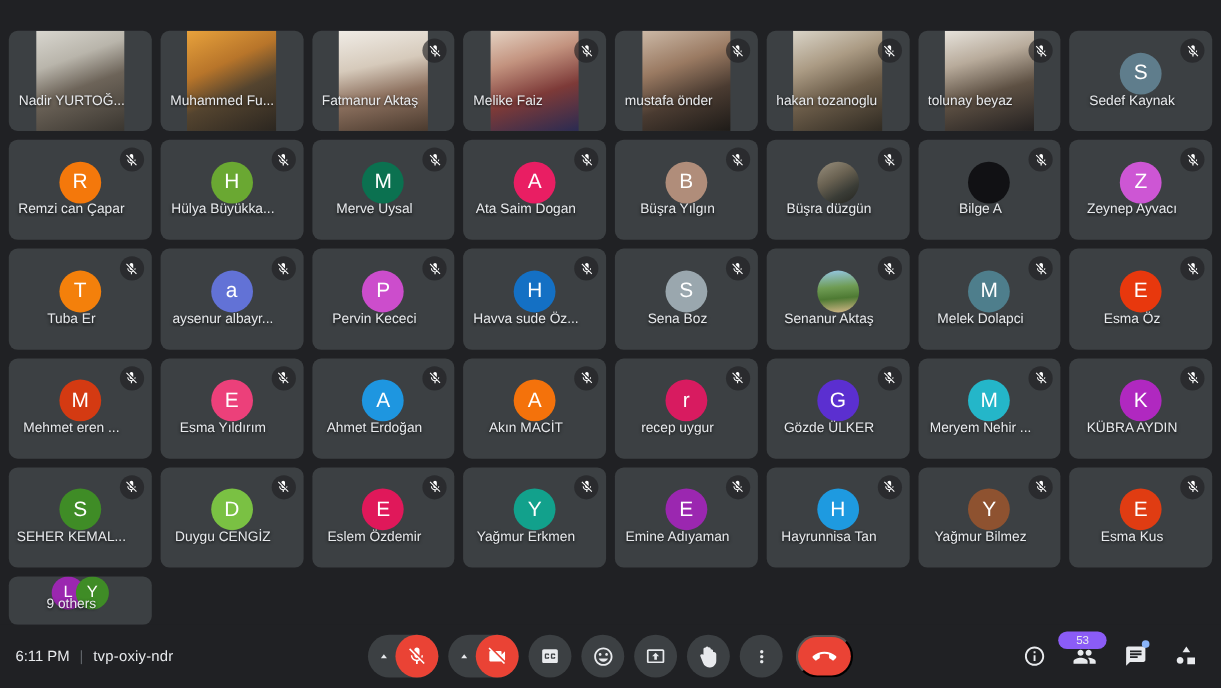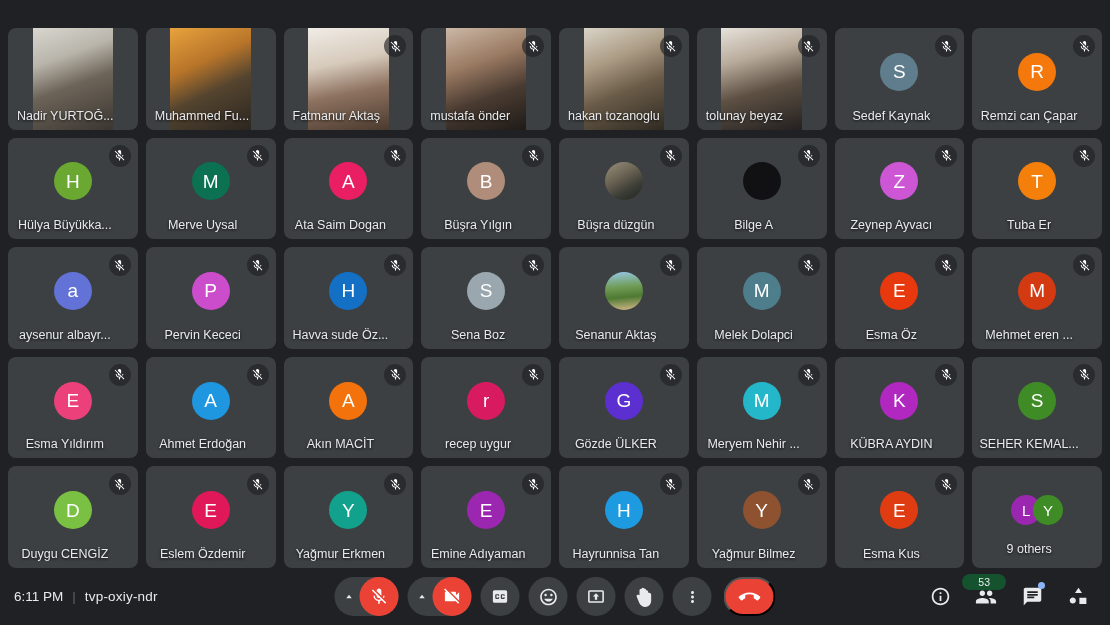--- a/index.html
+++ b/index.html
@@ -58,21 +58,21 @@
   }
   .avatar.img { background-size: cover; background-position: center; }
 
   
   .dual { display: flex; align-items: center; justify-content: center; margin-bottom: 14px; }
   .dual .avatar { margin-bottom: 0; width: 30px; height: 30px; font-size: 15px; }
   .dual .avatar:nth-child(2) { margin-left: -8px; }
 
   .namelabel {
     position: absolute;
-    left: 9px; bottom: 7px;
+    left: 9px; bottom: 21px;
     font-size: 12.5px;
     color: #e8eaed;
     text-shadow: 0 1px 3px rgba(0,0,0,0.85);
     max-width: calc(100% - 16px);
     white-space: nowrap;
     overflow: hidden;
     text-overflow: ellipsis;
     z-index: 3;
   }
   .namelabel.center { left: 0; right: 0; text-align: center; }
@@ -148,21 +148,21 @@
   }
   .ricon {
     position: relative; width: 36px; height: 36px;
     display: flex; align-items: center; justify-content: center;
     border-radius: 50%; cursor: pointer;
   }
   .ricon svg { fill: #e8eaed; }
   .badge {
     position: absolute; top: -5px; right: -2px;
     min-width: 20px; height: 16px; padding: 0 16px;
-    background: #14532d; color: #e8eaed;
+    background: #8b5cf6; color: #e8eaed;
     border-radius: 8px; font-size: 10.5px;
     display: flex; align-items: center; justify-content: center;
   }
   .bluedot {
     position: absolute; top: 3px; right: 5px;
     width: 7px; height: 7px; border-radius: 50%; background: #8ab4f8;
   }
 </style>
 </head>
 <body>
@@ -180,20 +180,31 @@
         <div class="videofill">
           <div class="photo" style="background: linear-gradient(155deg, rgb(232, 162, 60) 0%, rgb(184, 117, 42) 35%, rgb(84, 68, 47) 60%, rgb(43, 38, 32) 100%);"></div>
         </div>
         <div class="namelabel">Muhammed Fu...</div>
       </div>
       <div class="tile">
         <div class="videofill">
           <div class="photo" style="background: linear-gradient(168deg, rgb(240, 236, 230) 0%, rgb(214, 202, 187) 35%, rgb(142, 114, 96) 62%, rgb(74, 58, 46) 100%);"></div>
         </div>
         <div class="namelabel">Fatmanur Aktaş</div>
+        <div class="mic">
+          <svg viewBox="0 0 24 24">
+            <path d="M19 11h-1.7c0 .74-.16 1.43-.43 2.05l1.23 1.23c.56-.98.9-2.09.9-3.28zm-4.02.17c0-.06.02-.11.02-.17V5c0-1.66-1.34-3-3-3S9 3.34 9 5v.18l5.98 5.99zM4.27 3L3 4.27l6.01 6.01V11c0 1.66 1.33 3 2.99 3 .22 0 .44-.03.65-.08l1.66 1.66c-.71.33-1.5.52-2.31.52-2.76 0-5.3-2.1-5.3-5.1H5c0 3.41 2.72 6.23 6 6.72V21h2v-3.28c.91-.13 1.77-.45 2.54-.9L19.73 21 21 19.73 4.27 3z"></path>
+          </svg>
+        </div>
+      </div>
+      <div class="tile">
+        <div class="videofill">
+          <div class="photo" style="background: linear-gradient(162deg, rgb(228, 210, 194) 0%, rgb(195, 147, 127) 30%, rgb(125, 58, 56) 62%, rgb(42, 43, 82) 100%);"></div>
+        </div>
+        <div class="namelabel">Melike Faiz</div>
         <div class="mic">
           <svg viewBox="0 0 24 24">
             <path d="M19 11h-1.7c0 .74-.16 1.43-.43 2.05l1.23 1.23c.56-.98.9-2.09.9-3.28zm-4.02.17c0-.06.02-.11.02-.17V5c0-1.66-1.34-3-3-3S9 3.34 9 5v.18l5.98 5.99zM4.27 3L3 4.27l6.01 6.01V11c0 1.66 1.33 3 2.99 3 .22 0 .44-.03.65-.08l1.66 1.66c-.71.33-1.5.52-2.31.52-2.76 0-5.3-2.1-5.3-5.1H5c0 3.41 2.72 6.23 6 6.72V21h2v-3.28c.91-.13 1.77-.45 2.54-.9L19.73 21 21 19.73 4.27 3z"></path>
           </svg>
         </div>
       </div>
       <div class="tile">
         <div class="videofill">
           <div class="photo" style="background: linear-gradient(160deg, rgb(203, 184, 166) 0%, rgb(154, 122, 98) 35%, rgb(74, 59, 49) 65%, rgb(30, 27, 24) 100%);"></div>
         </div>

